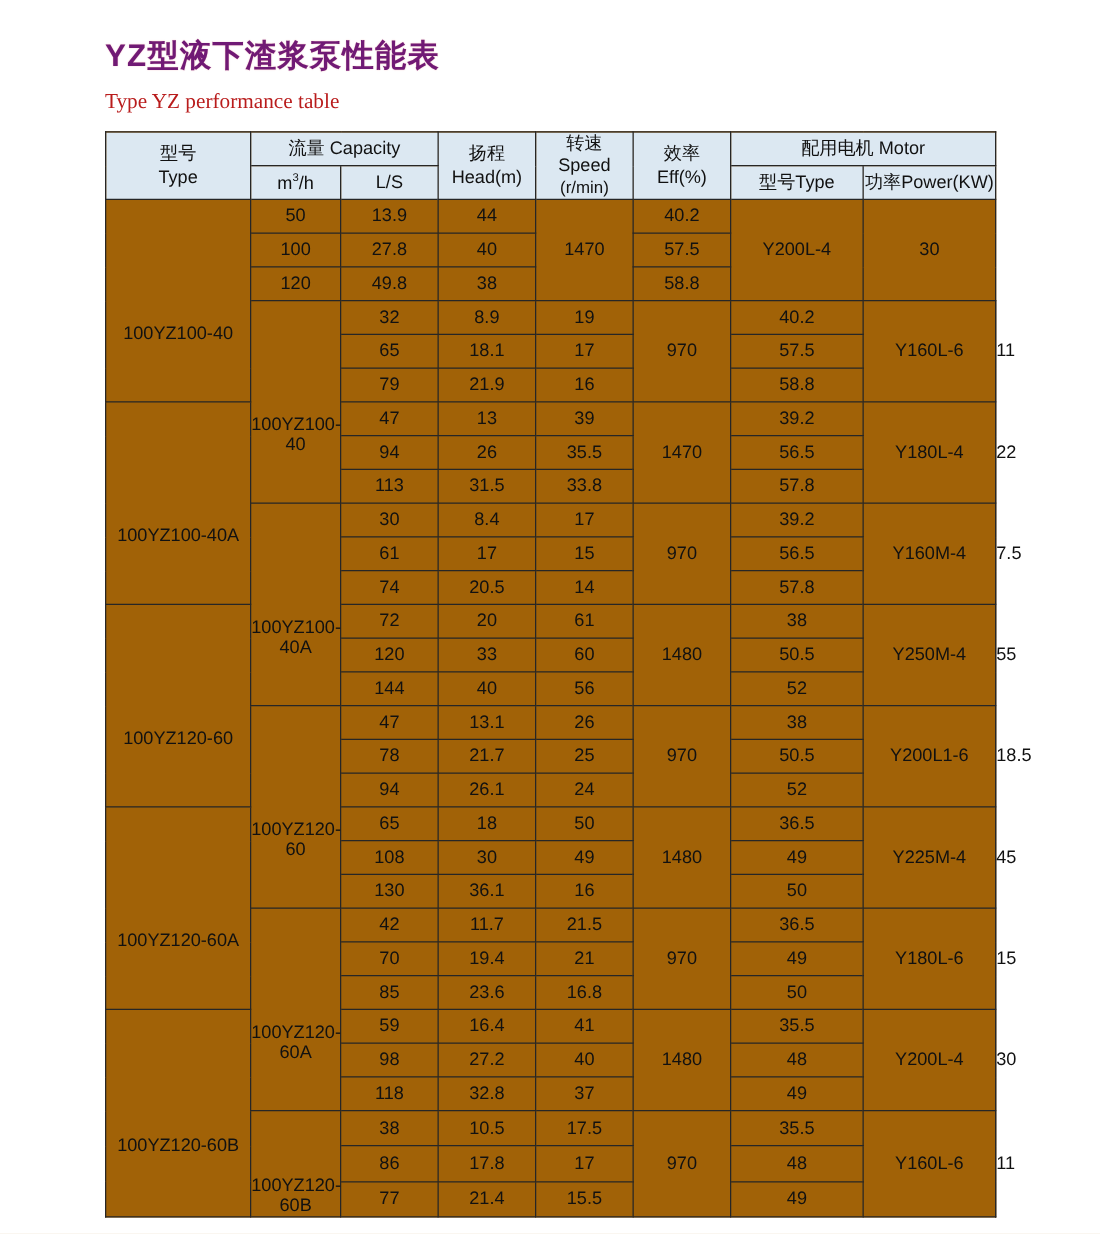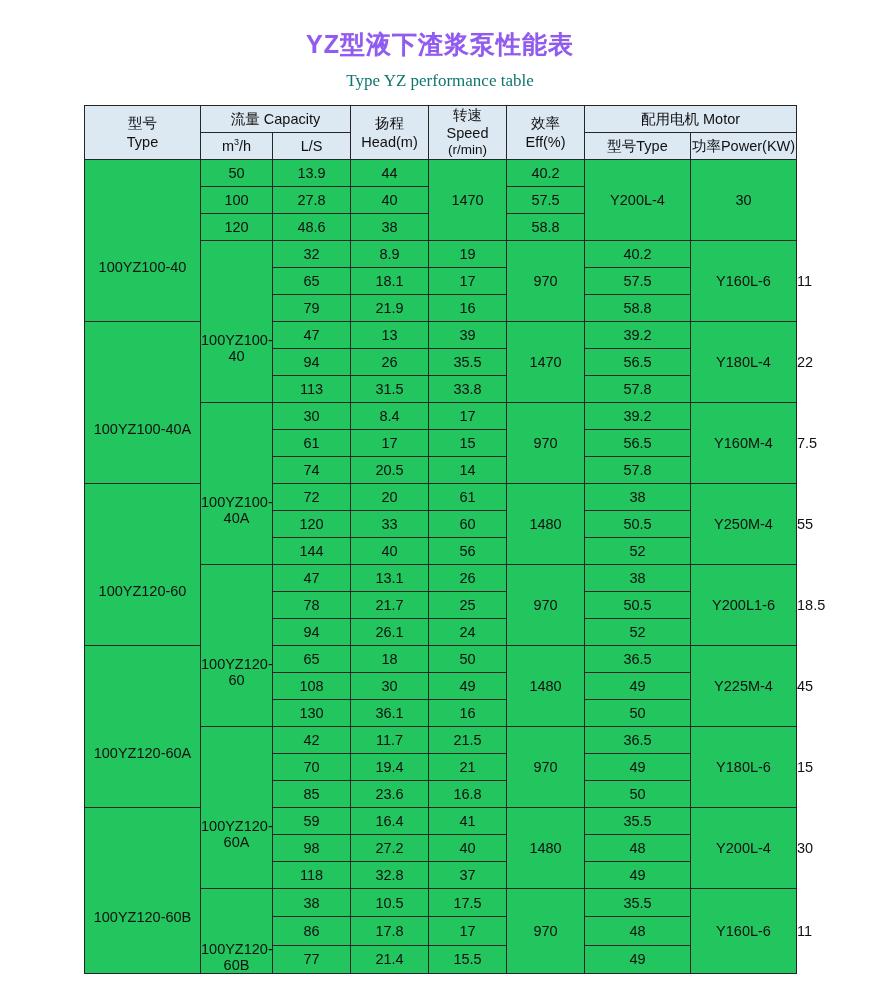--- a/index.html
+++ b/index.html
@@ -15,40 +15,38 @@
     position: relative;
     overflow: hidden;
   }
   .page {
     width: 880px;
     height: 987px;
     box-sizing: border-box;
     padding: 22px 84px 0 84px;
   }
   .title-cn {
-    text-align: center;
-    color: #8b5cf6;
+    color: #701a75;
     font-weight: bold;
     font-size: 25px;
     letter-spacing: 1px;
     margin: 6px 0 0 0;
     text-shadow: 0 0 1px rgba(212,23,42,0.35);
   }
   .title-en {
-    text-align: center;
-    color: #0f766e;
+    color: #b91c1c;
     font-size: 17px;
     margin: 10px 0 14px 0;
     font-family: "Liberation Serif", serif;
   }
   table.perf {
     border-collapse: collapse;
     width: 712px;
     table-layout: fixed;
-    background: #22c55e;
+    background: #a16207;
   }
   table.perf td, table.perf th {
     border: 1px solid #262626;
     text-align: center;
     vertical-align: middle;
     font-size: 14.5px;
     color: #111;
     padding: 0;
     height: 26px;
     font-weight: normal;
@@ -140,21 +138,21 @@
           <td rowspan="3">30</td>
         </tr>
         <tr>
           <td class="dim">100</td>
           <td class="dim">27.8</td>
           <td class="dim">40</td>
           <td>57.5</td>
         </tr>
         <tr>
           <td class="dim">120</td>
-          <td class="dim">48.6</td>
+          <td class="dim">49.8</td>
           <td class="dim">38</td>
           <td>58.8</td>
         </tr>
         <tr>
           <td class="type-cell" rowspan="6" style="vertical-align: middle; padding-top: 52px;">100YZ100-40</td>
           <td class="dim">32</td>
           <td class="dim">8.9</td>
           <td class="dim">19</td>
           <td rowspan="3">970</td>
           <td>40.2</td>

